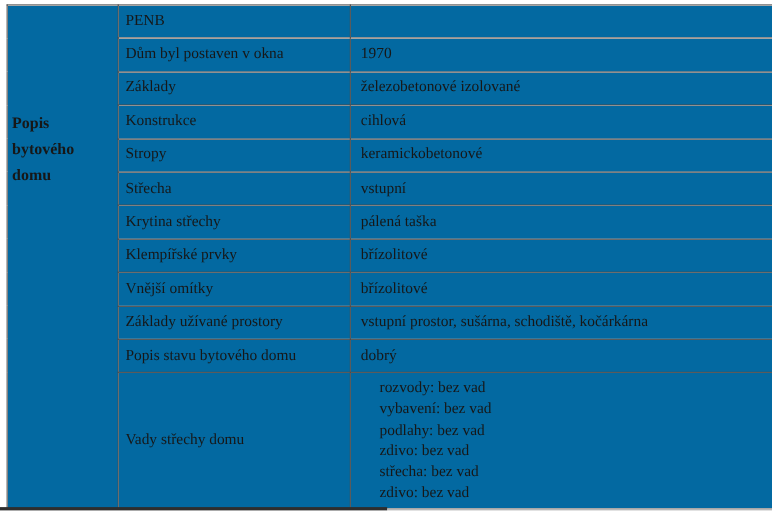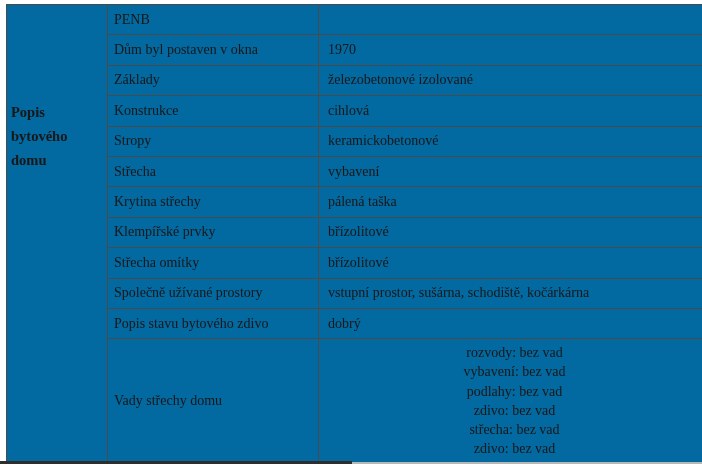--- a/index.html
+++ b/index.html
@@ -35,21 +35,21 @@
   td.title-cell {
     vertical-align: top;
     padding: 95px 4px 0 4px;
     font-weight: bold;
     font-size: 14.5px;
     line-height: 24px;
     margin-left: 36px;
   }
   td.label-cell { padding-left: 6px; }
   td.value-cell { padding-left: 9px; border-right: none; margin-top: 42px; }
-  td.value-cell-multiline { padding-left: 8px; border-right: none; vertical-align: middle; text-align: center; }
+  td.value-cell-multiline { padding-left: 26px; border-right: none; vertical-align: middle; }
   .value-lines div { line-height: 19.2px; }
   .rule-dark {
     position: absolute;
     left: 0; top: 461px;
     width: 352px; height: 3px;
     background: #2e2e2e;
   }
   .rule-light {
     position: absolute;
     left: 352px; top: 462px;
@@ -84,40 +84,40 @@
       <tr class="row">
         <td class="label-cell">Konstrukce</td>
         <td class="value-cell">cihlová</td>
       </tr>
       <tr class="row">
         <td class="label-cell">Stropy</td>
         <td class="value-cell">keramickobetonové</td>
       </tr>
       <tr class="row">
         <td class="label-cell">Střecha</td>
-        <td class="value-cell">vybavení</td>
+        <td class="value-cell">vstupní</td>
       </tr>
       <tr class="row">
         <td class="label-cell">Krytina střechy</td>
         <td class="value-cell">pálená taška</td>
       </tr>
       <tr class="row">
         <td class="label-cell">Klempířské prvky</td>
         <td class="value-cell">břízolitové</td>
       </tr>
       <tr class="row">
-        <td class="label-cell">Střecha omítky</td>
+        <td class="label-cell">Vnější omítky</td>
         <td class="value-cell">břízolitové</td>
       </tr>
       <tr class="row">
-        <td class="label-cell">Společně užívané prostory</td>
+        <td class="label-cell">Základy užívané prostory</td>
         <td class="value-cell">vstupní prostor, sušárna, schodiště, kočárkárna</td>
       </tr>
       <tr class="row">
-        <td class="label-cell">Popis stavu bytového zdivo</td>
+        <td class="label-cell">Popis stavu bytového domu</td>
         <td class="value-cell">dobrý</td>
       </tr>
       <tr class="row-tall">
         <td class="label-cell">Vady střechy domu</td>
         <td class="value-cell-multiline">
           <div class="value-lines">
             <div>rozvody: bez vad</div>
             <div>vybavení: bez vad</div>
             <div>podlahy: bez vad</div>
             <div>zdivo: bez vad</div>

